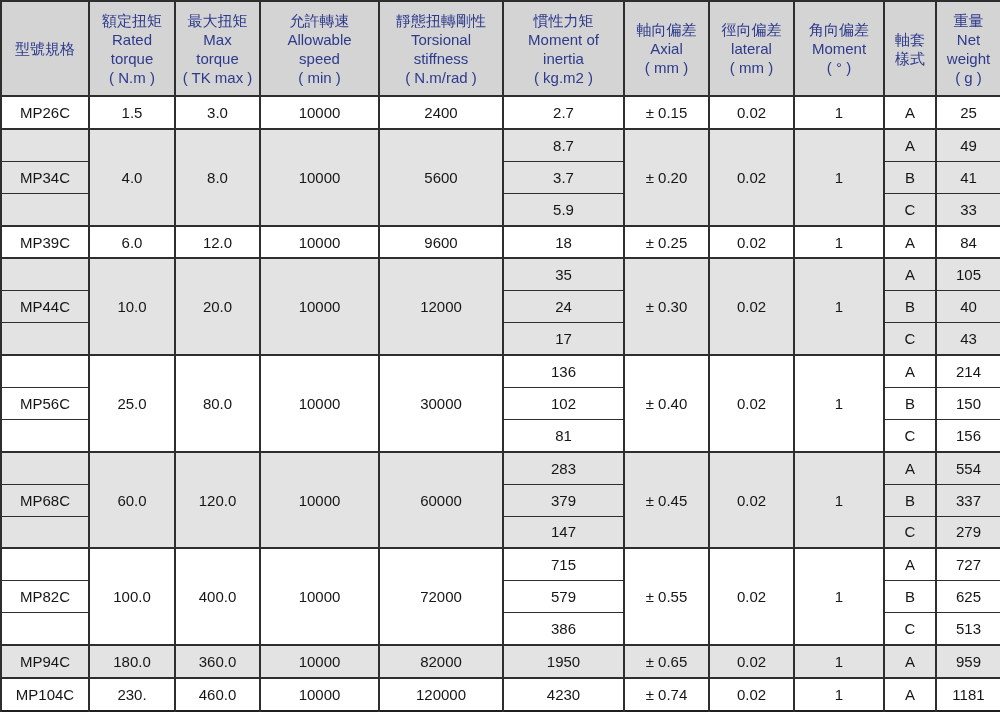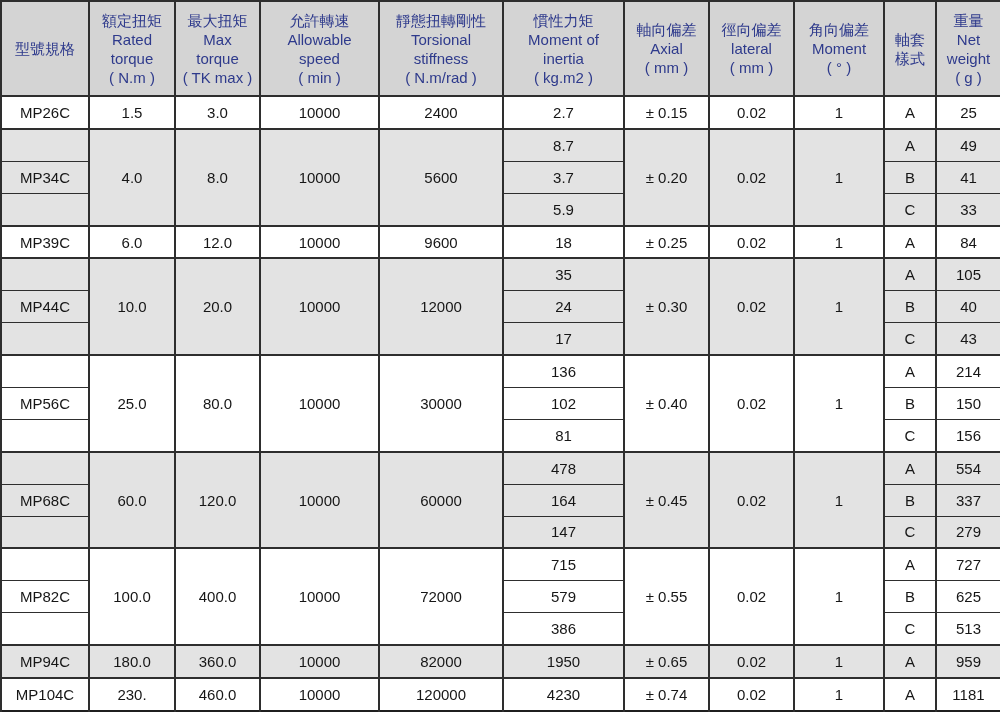--- a/index.html
+++ b/index.html
@@ -231,30 +231,30 @@
           <td>81</td>
           <td>C</td>
           <td>156</td>
         </tr>
         <tr class="shaded group-start">
           <td></td>
           <td rowspan="3">60.0</td>
           <td rowspan="3">120.0</td>
           <td rowspan="3">10000</td>
           <td rowspan="3">60000</td>
-          <td>478</td>
+          <td>283</td>
           <td rowspan="3">± 0.45</td>
           <td rowspan="3">0.02</td>
           <td rowspan="3">1</td>
           <td>A</td>
           <td>554</td>
         </tr>
         <tr class="shaded ">
           <td>MP68C</td>
-          <td>164</td>
+          <td>379</td>
           <td>B</td>
           <td>337</td>
         </tr>
         <tr class="shaded ">
           <td></td>
           <td>147</td>
           <td>C</td>
           <td>279</td>
         </tr>
         <tr class="group-start">

